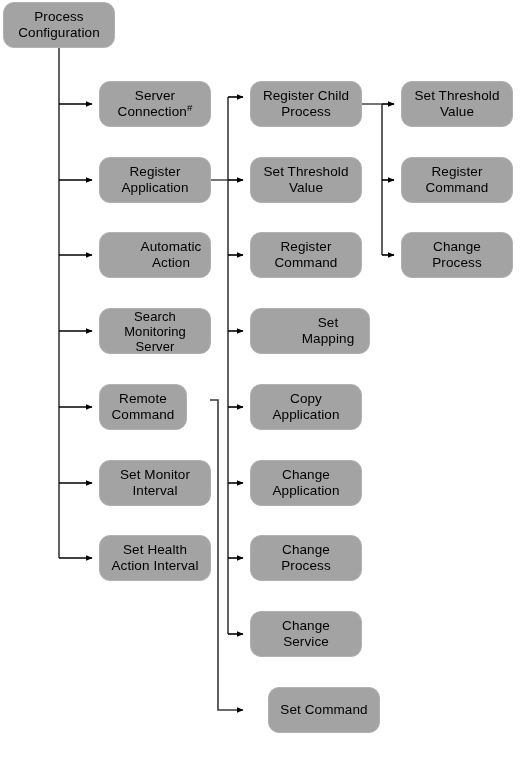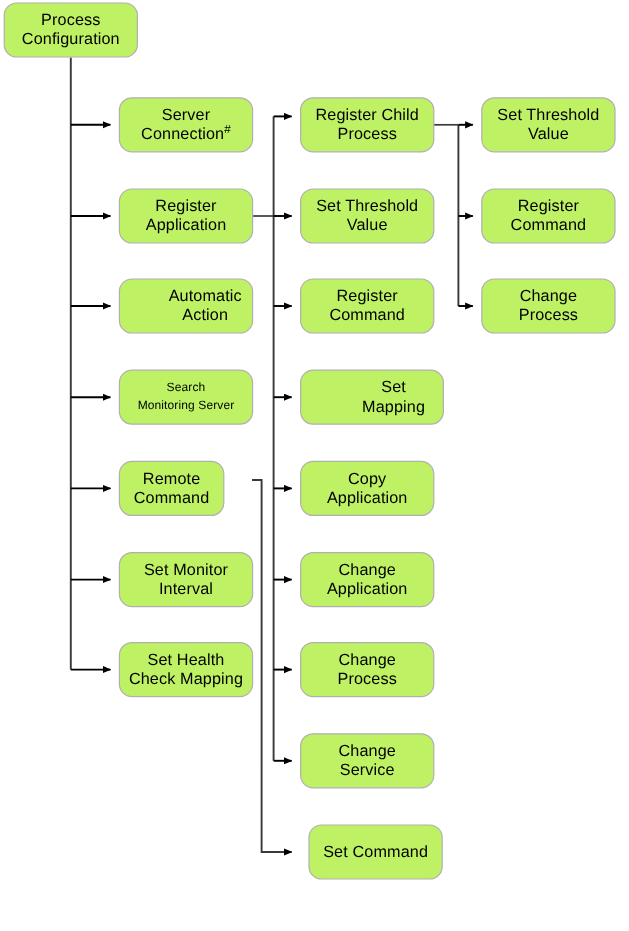--- a/index.html
+++ b/index.html
@@ -26,33 +26,33 @@
     left: 0; top: 0;
     width: 524px;
     height: 776px;
     pointer-events: none;
   }
   .node {
     position: absolute;
     box-sizing: border-box;
     border: 1px solid #b0b0b0;
     border-radius: 11px;
-    background: #bef264;
+    background: #a3a3a3;
     display: flex;
     align-items: center;
     justify-content: center;
     text-align: center;
     font-size: 13.5px;
     line-height: 16px;
     color: #000000;
     letter-spacing: 0.1px;
     padding: 0 4px;
   }
   .node.small-text {
-    font-size: 10px;
+    font-size: 13px;
     line-height: 15px;
   }
   .node .label {
     display: block;
     white-space: pre-line;
   }
   .node sup {
     font-size: 0.72em;
     vertical-align: super;
     line-height: 0;
@@ -155,21 +155,21 @@
 Command</span>
   </div>
 
   <div class="node" style="left:99px; top:460px; width:112px; height:46px;">
     <span class="label">Set Monitor
 Interval</span>
   </div>
 
   <div class="node" style="left:99px; top:535px; width:112px; height:46px;">
     <span class="label">Set Health
-Check Mapping</span>
+Action Interval</span>
   </div>
 
   <div class="node" style="left:250px; top:81px; width:112px; height:46px;">
     <span class="label">Register Child
 Process</span>
   </div>
 
   <div class="node" style="left:250px; top:157px; width:112px; height:46px;">
     <span class="label">Set Threshold
 Value</span>
@@ -197,21 +197,21 @@
   <div class="node" style="left:250px; top:535px; width:112px; height:46px;">
     <span class="label">Change
 Process</span>
   </div>
 
   <div class="node" style="left:250px; top:611px; width:112px; height:46px;">
     <span class="label">Change
 Service</span>
   </div>
 
-  <div class="node" style="left:257px; top:687px; width:112px; height:46px;">
+  <div class="node" style="left:268px; top:687px; width:112px; height:46px;">
     <span class="label">Set Command</span>
   </div>
 
   <div class="node" style="left:401px; top:81px; width:112px; height:46px;">
     <span class="label">Set Threshold
 Value</span>
   </div>
 
   <div class="node" style="left:401px; top:157px; width:112px; height:46px;">
     <span class="label">Register

